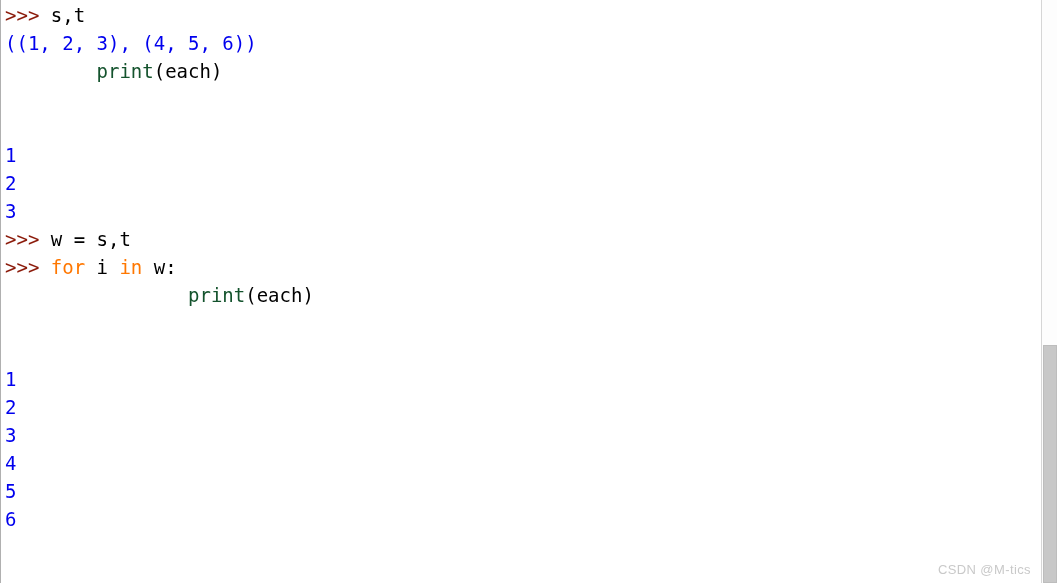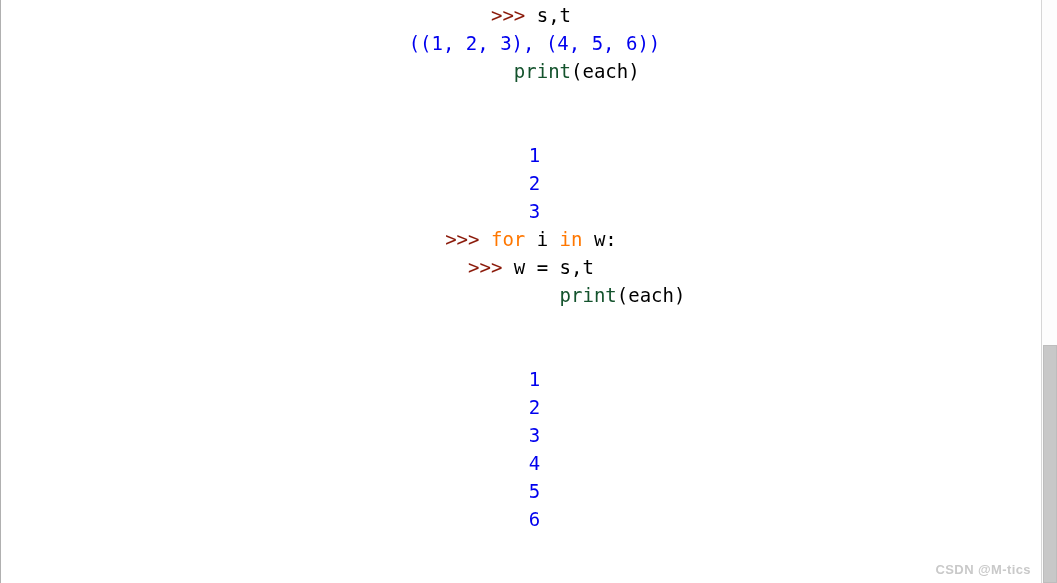--- a/index.html
+++ b/index.html
@@ -32,39 +32,38 @@
     border-left: 1px solid #b0b0b0;
   }
 
   #console-area {
     position: relative;
     flex: 1 1 auto;
     height: 583px;
     overflow: hidden;
     background: #ffffff;
     padding: 1px 0 0 2px;
-    text-align: center;
   }
 
   .line {
     height: 28px;
     line-height: 28px;
     font-size: 19px;
     white-space: pre;
     color: #000000;
     letter-spacing: 0px;
   }
   .line.blank { color: transparent; }
 
   
   .tok-prompt   { color: #8b1a0a; }
   .tok-keyword  { color: #ff7700; }
   .tok-builtin  { color: #14532d; }
   .tok-plain    { color: #000000; }
-  .tok-output   { color: #0000ee; margin-left: 7px; }
+  .tok-output   { color: #0000ee; }
 
   
   #scrollbar {
     position: absolute;
     top: 0;
     right: 0;
     width: 16px;
     height: 583px;
     background: #ffffff;
     border-left: 1px solid #d6d6d6;
@@ -89,42 +88,41 @@
   #watermark {
     position: absolute;
     right: 26px;
     bottom: 6px;
     font-family: "Liberation Sans", sans-serif;
     font-size: 13px;
     color: #c9c9c9;
     letter-spacing: 0.4px;
     white-space: pre;
     pointer-events: none;
-    font-weight: bold;
   }
 </style>
 </head>
 <body>
 
 <div id="shell-window">
 
   <div id="left-gutter"></div>
 
   <div id="console-area">
     <div id="console-lines">
         <div class="line"><span class="tok-prompt">&gt;&gt;&gt; </span><span class="tok-plain">s,t</span></div>
         <div class="line"><span class="tok-output">((1, 2, 3), (4, 5, 6))</span></div>
         <div class="line"><span class="tok-plain">        </span><span class="tok-builtin">print</span><span class="tok-plain">(each)</span></div>
         <div class="line blank">&nbsp;</div>
         <div class="line blank">&nbsp;</div>
         <div class="line"><span class="tok-output">1</span></div>
         <div class="line"><span class="tok-output">2</span></div>
         <div class="line"><span class="tok-output">3</span></div>
+        <div class="line"><span class="tok-prompt">&gt;&gt;&gt; </span><span class="tok-plain">w = s,t</span></div>
         <div class="line"><span class="tok-prompt">&gt;&gt;&gt; </span><span class="tok-keyword">for</span><span class="tok-plain"> i </span><span class="tok-keyword">in</span><span class="tok-plain"> w:</span></div>
-        <div class="line"><span class="tok-prompt">&gt;&gt;&gt; </span><span class="tok-plain">w = s,t</span></div>
         <div class="line"><span class="tok-plain">                </span><span class="tok-builtin">print</span><span class="tok-plain">(each)</span></div>
         <div class="line blank">&nbsp;</div>
         <div class="line blank">&nbsp;</div>
         <div class="line"><span class="tok-output">1</span></div>
         <div class="line"><span class="tok-output">2</span></div>
         <div class="line"><span class="tok-output">3</span></div>
         <div class="line"><span class="tok-output">4</span></div>
         <div class="line"><span class="tok-output">5</span></div>
         <div class="line"><span class="tok-output">6</span></div>
       </div>

